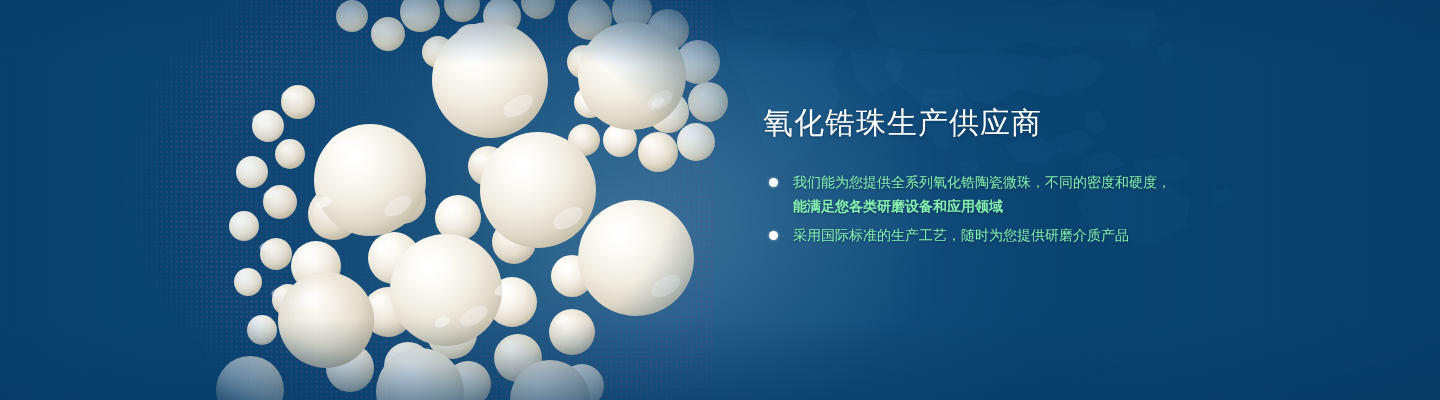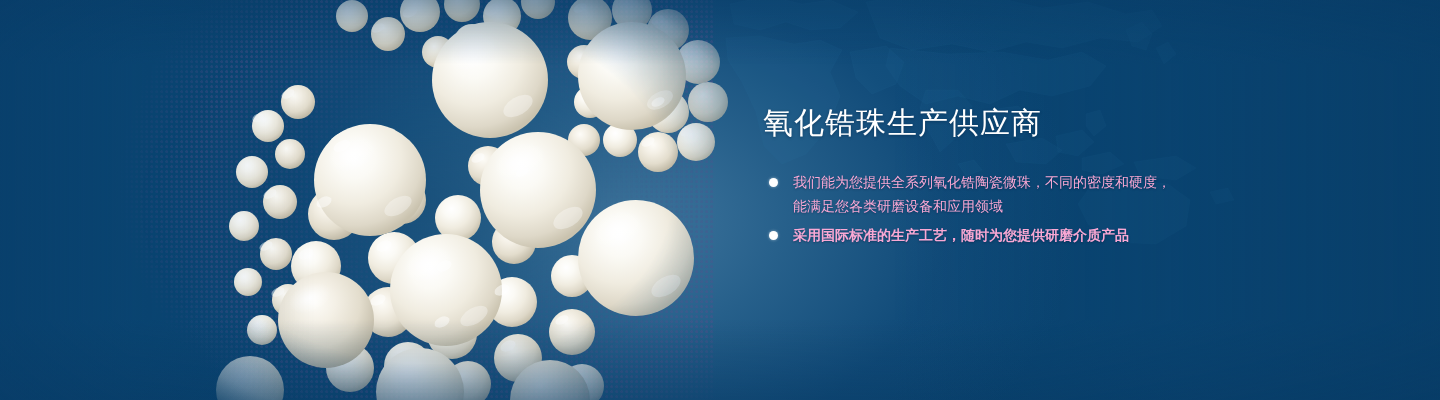--- a/index.html
+++ b/index.html
@@ -108,39 +108,39 @@
     white-space: nowrap;
   }
   .bullets {
     list-style: none;
     margin: 0;
     padding: 0;
   }
   .bullet {
     position: relative;
     padding-left: 30px;
-    color: #f9a8d4;
+    color: #86efac;
     font-size: 14px;
     line-height: 24px;
     margin-bottom: 5px;
     text-shadow: 0 1px 2px rgba(0,25,50,0.4);
   }
-  .bullet:last-child { margin-bottom: 0; font-weight: bold; }
+  .bullet:last-child { margin-bottom: 0; }
   .bullet-dot {
     position: absolute;
     left: 6px;
     top: 8px;
     width: 9px;
     height: 9px;
     border-radius: 50%;
     background: #ffffff;
     box-shadow: 0 0 3px rgba(255,255,255,0.5);
   }
   .bullet-text { display: block; }
-  .bullet-line2 { display: block; }
+  .bullet-line2 { display: block; font-weight: bold; }
 </style>
 </head>
 <body>
 
 <div class="banner">
 
   <div class="bg-base"></div>
   <div class="bg-glow"></div>
 
   <div class="map-watermark">

